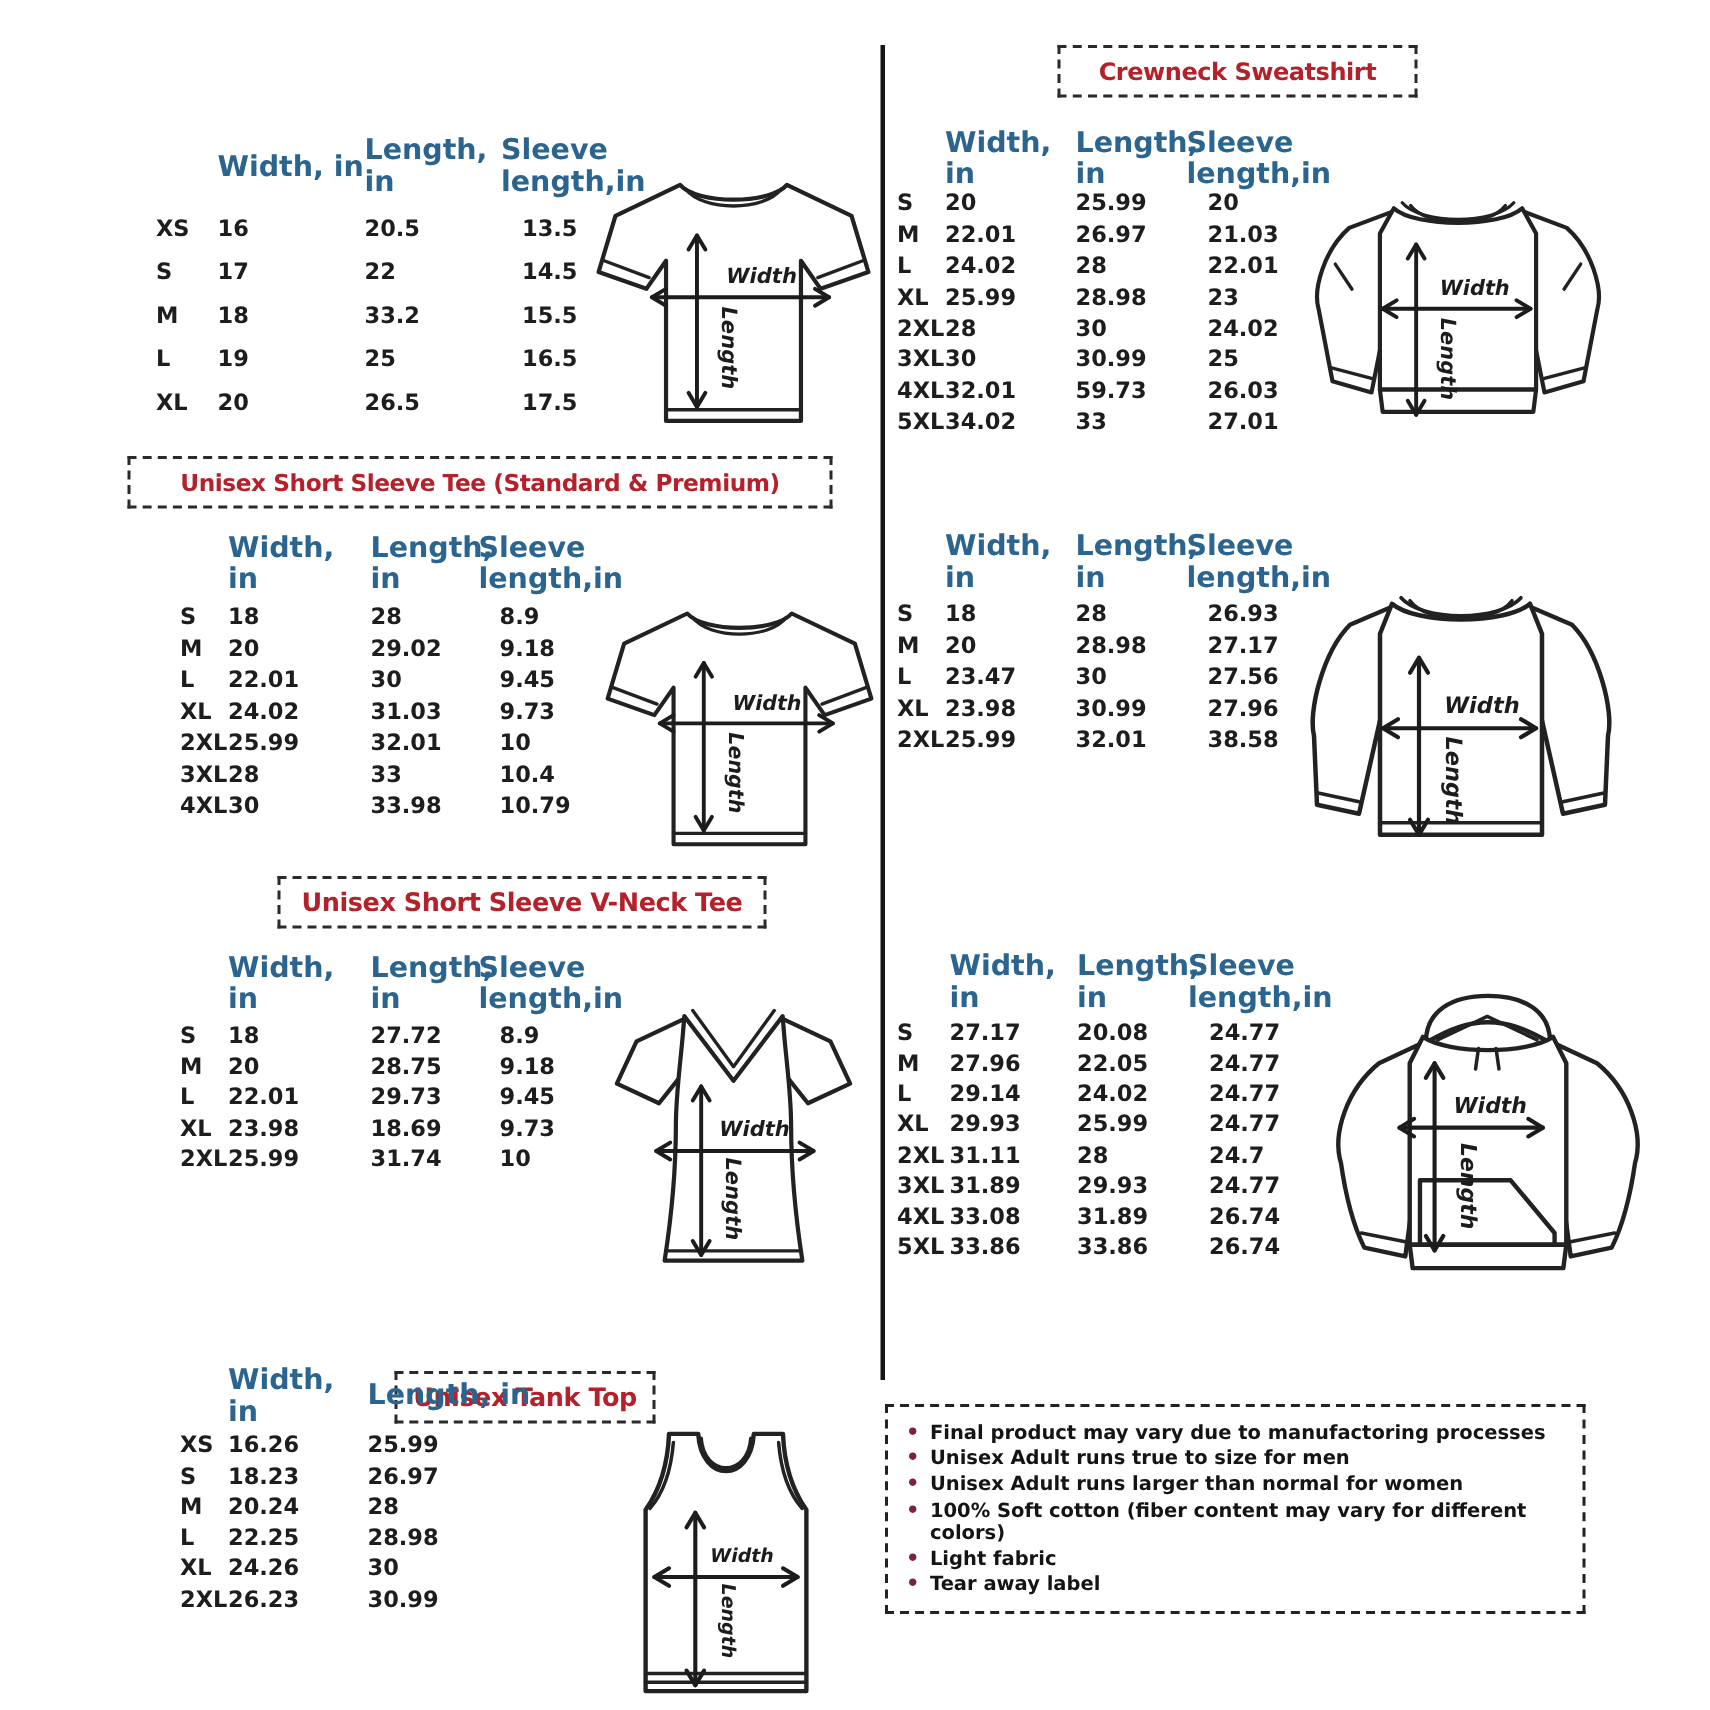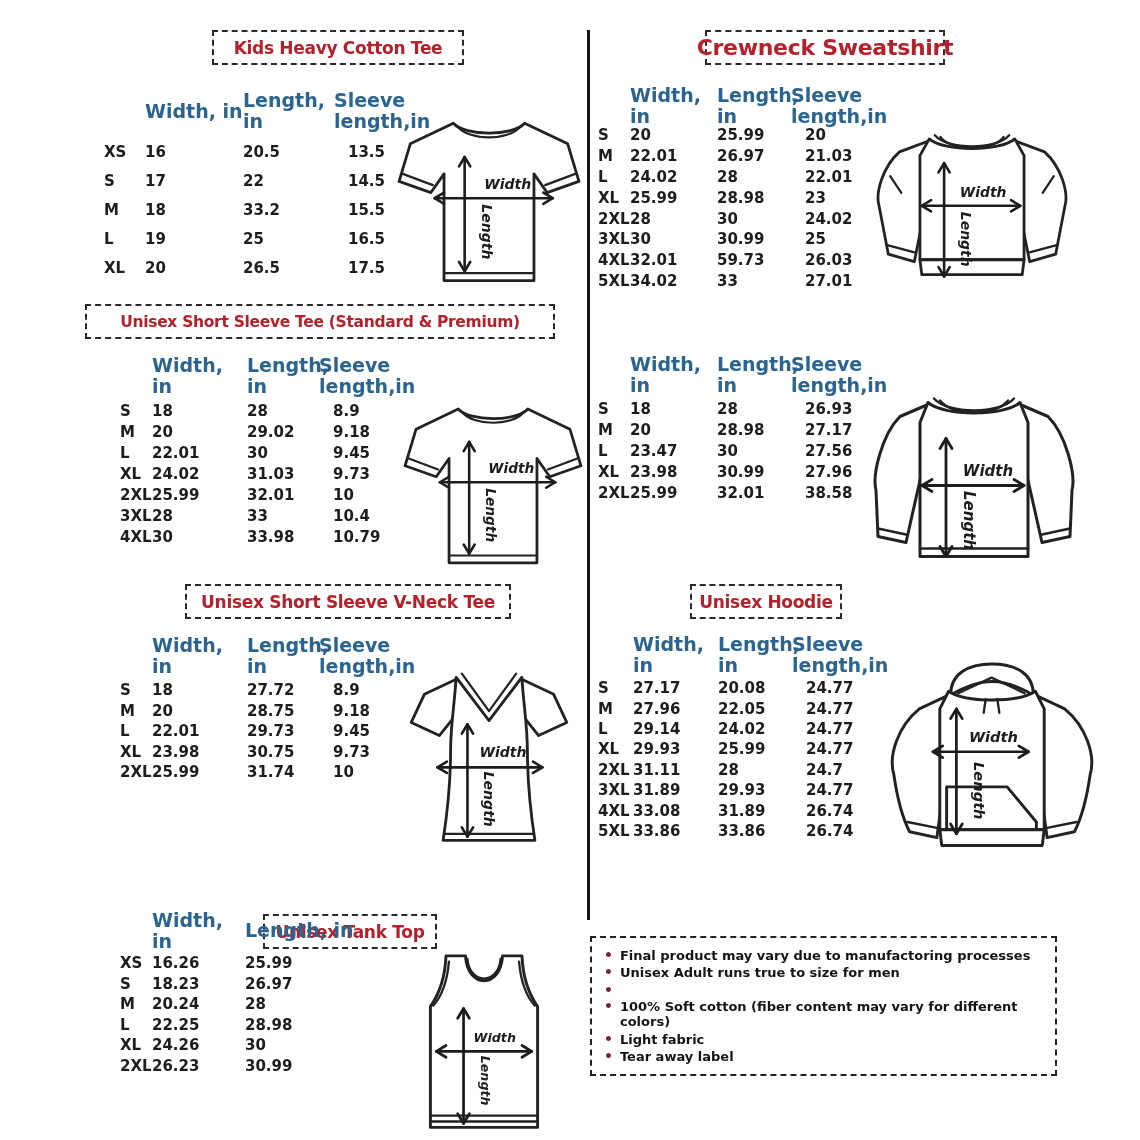--- a/index.html
+++ b/index.html
@@ -3,21 +3,21 @@
 <meta charset="utf-8">
 <style>
   html,body{margin:0;padding:0;background:#fff;}
   .canvas{position:relative;width:1140px;height:1140px;background:#ffffff;overflow:hidden;
           font-family:"DejaVu Sans",sans-serif;}
   .divider{position:absolute;left:587px;top:30px;width:3px;height:890px;background:#161616;}
   .title-box{position:absolute;border:2px dashed #2a2a2a;background:#fff;box-sizing:border-box;
              display:flex;align-items:center;justify-content:center;color:#b5212b;font-weight:700;
              white-space:nowrap;letter-spacing:-0.3px;}
   .title-box span{white-space:nowrap;}
-  .fs17{font-size:17px;} .fs16{font-size:15.5px;} .fs18{font-size:22px;}
+  .fs17{font-size:17px;} .fs16{font-size:15.5px;} .fs18{font-size:16px;}
   .table{position:absolute;color:#1d1d1d;}
   .thead,.trow{display:grid;grid-template-columns:var(--cols);align-items:center;}
   .thead{height:var(--th);color:#2a648f;font-size:19px;font-weight:700;line-height:1.08;white-space:pre-line;}
   .th.shift{transform:translateX(-14px);}
   .trow{height:var(--rh);font-size:15px;font-weight:700;}
   .cell,.th{text-align:left;}
   .illu{position:absolute;font-style:italic;}
   .illu svg{display:block;width:100%;height:100%;}
   .gar{fill:#ffffff;stroke:#222;stroke-width:3;stroke-linejoin:round;stroke-linecap:round;}
   .ln{fill:none;stroke:#222;stroke-width:2.4;stroke-linejoin:round;stroke-linecap:round;}
@@ -30,23 +30,20 @@
   .note-line{display:flex;gap:7px;align-items:baseline;font-size:13px;font-weight:700;color:#141414;}
   .bullet{color:#7a2240;font-size:14px;line-height:1;}
 </style>
 </head>
 <body>
 
 <div class="canvas">
 
   <div class="divider"></div>
 
-  <div class="title-box fs17" style="left:212px;top:30px;width:252px;height:35px;">
-    <span>Kids Heavy Cotton Tee</span>
-  </div>
   <div class="table" style="left:104px;top:85px;--cols:41px 98px 105px 70px;--th:52px;--rh:29px;">
       <div class="thead"><span class="th"></span><span class="th">Width, in</span><span class="th">Length, in</span><span class="th shift">Sleeve
 length,in</span></div>
       <div class="trow">
         <span class="cell size">XS</span>
         <span class="cell">16</span>
         <span class="cell">20.5</span>
         <span class="cell">13.5</span>
       </div>
       <div class="trow">
@@ -312,21 +309,21 @@
       </div>
       <div class="trow">
         <span class="cell size">L</span>
         <span class="cell">22.01</span>
         <span class="cell">29.73</span>
         <span class="cell">9.45</span>
       </div>
       <div class="trow">
         <span class="cell size">XL</span>
         <span class="cell">23.98</span>
-        <span class="cell">30.75</span>
+        <span class="cell">18.69</span>
         <span class="cell">9.73</span>
       </div>
       <div class="trow">
         <span class="cell size">2XL</span>
         <span class="cell">25.99</span>
         <span class="cell">31.74</span>
         <span class="cell">10</span>
       </div>
     </div>
   <div class="illu" style="left:400px;top:660px;width:178px;height:196px;">
@@ -340,23 +337,20 @@
       <polyline class="arrow" points="50,104 40,110 50,116"></polyline>
       <polyline class="arrow" points="142,104 152,110 142,116"></polyline>
       <line class="arrow" x1="72" y1="64" x2="72" y2="184"></line>
       <polyline class="arrow" points="66,74 72,64 78,74"></polyline>
       <polyline class="arrow" points="66,174 72,184 78,174"></polyline>
       <text class="alabel" x="110" y="99" text-anchor="middle">Width</text>
       <text class="alabel" x="90" y="144" text-anchor="middle" transform="rotate(90 90 144)">Length</text>
     </svg>
   </div>
 
-  <div class="title-box fs17" style="left:690px;top:584px;width:152px;height:35px;">
-    <span>Unisex Hoodie</span>
-  </div>
   <div class="table" style="left:598px;top:632px;--cols:35px 85px 88px 80px;--th:46px;--rh:20.4px;">
       <div class="thead"><span class="th"></span><span class="th">Width, in</span><span class="th">Length, in</span><span class="th shift">Sleeve
 length,in</span></div>
       <div class="trow">
         <span class="cell size">S</span>
         <span class="cell">27.17</span>
         <span class="cell">20.08</span>
         <span class="cell">24.77</span>
       </div>
       <div class="trow">
@@ -485,20 +479,21 @@
       <div class="note-line">
         <span class="bullet">•</span>
         <span class="note-text">Final product may vary due to manufactoring processes</span>
       </div>
       <div class="note-line">
         <span class="bullet">•</span>
         <span class="note-text">Unisex Adult runs true to size for men</span>
       </div>
       <div class="note-line">
         <span class="bullet">•</span>
+        <span class="note-text">Unisex Adult runs larger than normal for women</span>
       </div>
       <div class="note-line">
         <span class="bullet">•</span>
         <span class="note-text">100% Soft cotton (fiber content may vary for different colors)</span>
       </div>
       <div class="note-line">
         <span class="bullet">•</span>
         <span class="note-text">Light fabric</span>
       </div>
       <div class="note-line">

